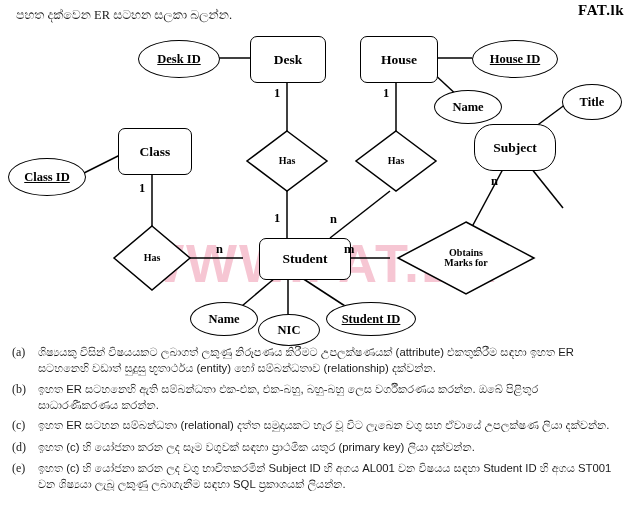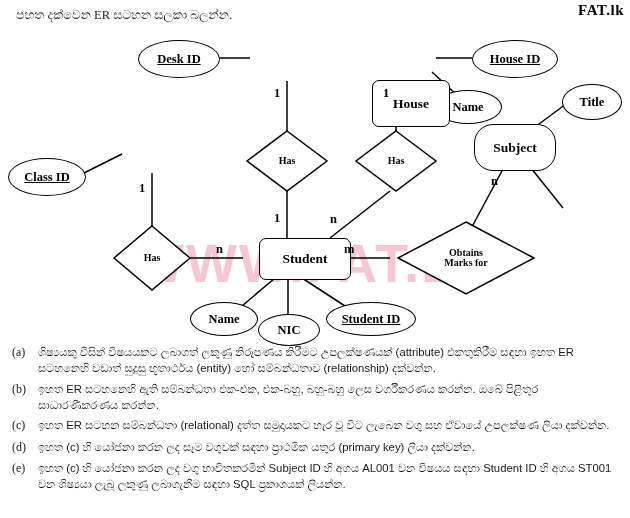--- a/index.html
+++ b/index.html
@@ -232,25 +232,31 @@
   </div>
 
   <div class="node attribute" style="left:258px; top:288px; width:60px; height:30px;">
     <span>NIC</span>
   </div>
 
   <div class="node attribute key" style="left:326px; top:276px; width:88px; height:32px;">
     <span>Student ID</span>
   </div>
 
-
-  <div class="node entity" style="left:372px; top:10px; width:76px; height:45px;margin-top:44px;">
+  <div class="node entity" style="left:250px; top:10px; width:74px; height:45px;">
+    <span>Desk</span>
+  </div>
+
+  <div class="node entity" style="left:360px; top:10px; width:76px; height:45px;">
     <span>House</span>
   </div>
 
+  <div class="node entity" style="left:118px; top:102px; width:72px; height:45px;">
+    <span>Class</span>
+  </div>
 
   <div class="node entity" style="left:474px; top:98px; width:80px; height:45px;border-radius:19px;">
     <span>Subject</span>
   </div>
 
   <div class="node entity" style="left:259px; top:212px; width:90px; height:40px;">
     <span>Student</span>
   </div>
 
   <div class="node relationship" style="left:255px; top:122px; width:64px; height:26px;">

